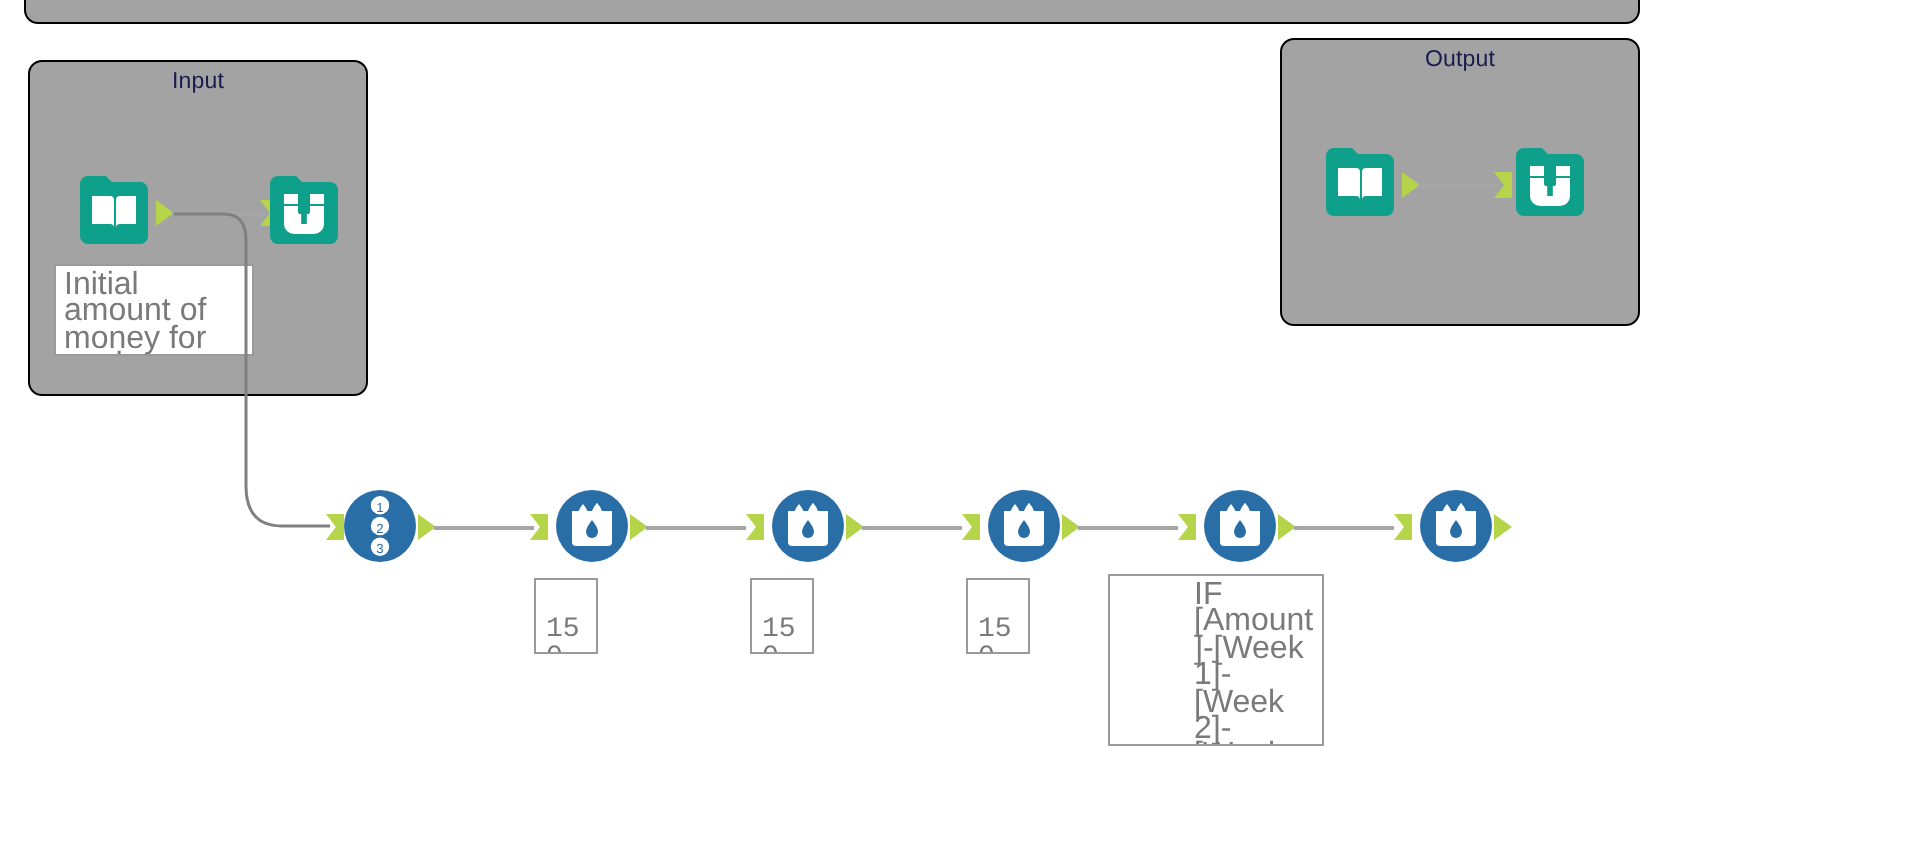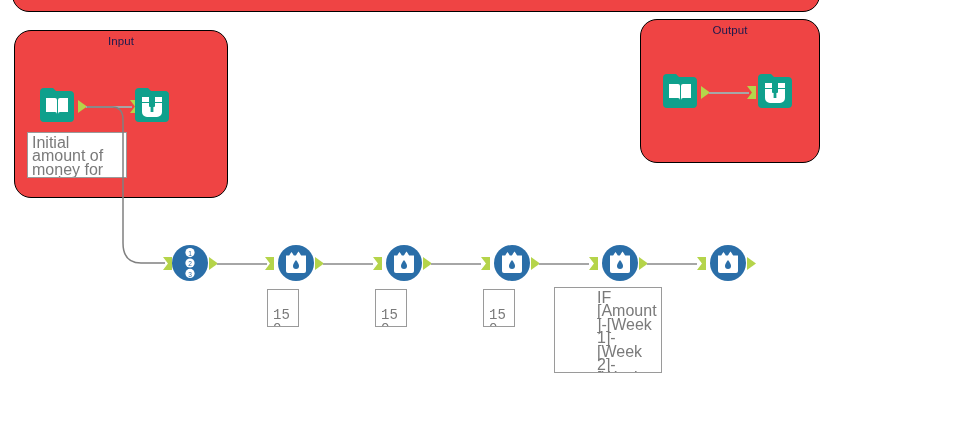--- a/index.html
+++ b/index.html
@@ -15,22 +15,22 @@
     width: 964px;
     height: 425px;
     background: #ffffff;
     overflow: hidden;
   }
 
   
   .tool-container {
     position: absolute;
     border: 1.6px solid #000000;
-    border-radius: 17px;
-    background: #ef4444;
+    border-radius: 7px;
+    background: #a3a3a3;
     box-sizing: border-box;
   }
   .container-title {
     position: absolute;
     top: 4px;
     left: 0;
     width: 100%;
     text-align: center;
     font-size: 11.5px;
     color: #1a1a4e;
@@ -39,21 +39,21 @@
   }
   #container-top {
     left: 12px;
     top: -118px;
     width: 808px;
     height: 130px;
   }
   #container-input {
     left: 14px;
     top: 30px;
-    width: 214px;
+    width: 170px;
     height: 168px;
     padding-left: 24px;
   }
   #container-output {
     left: 640px;
     top: 19px;
     width: 180px;
     height: 144px;
   }
 

